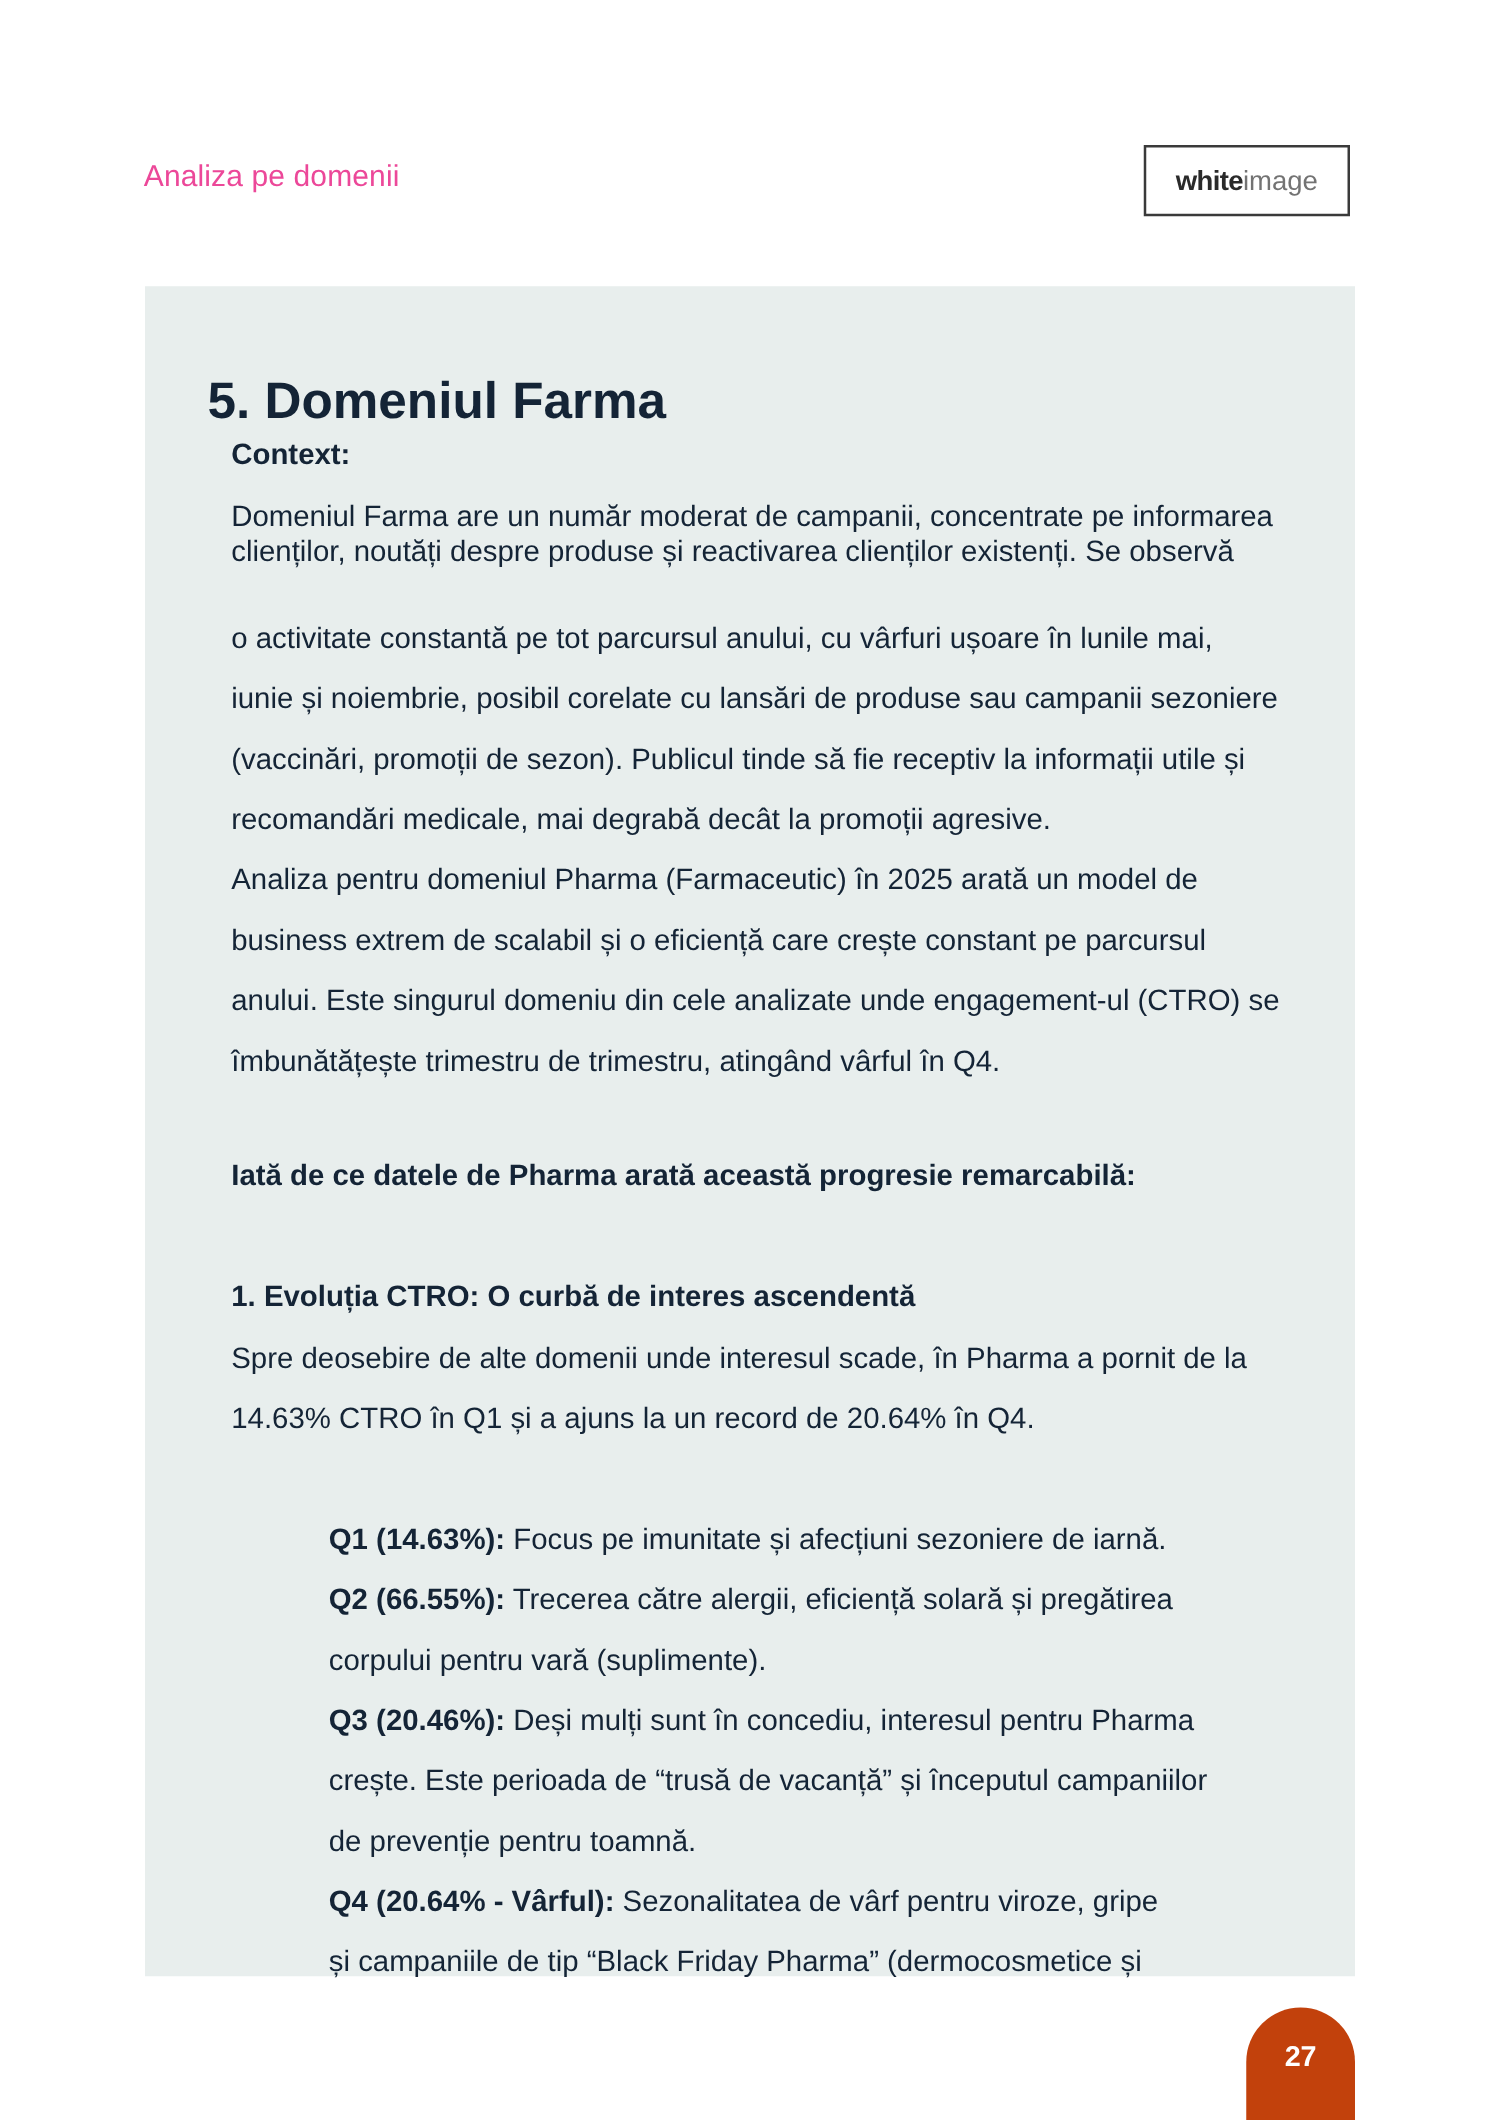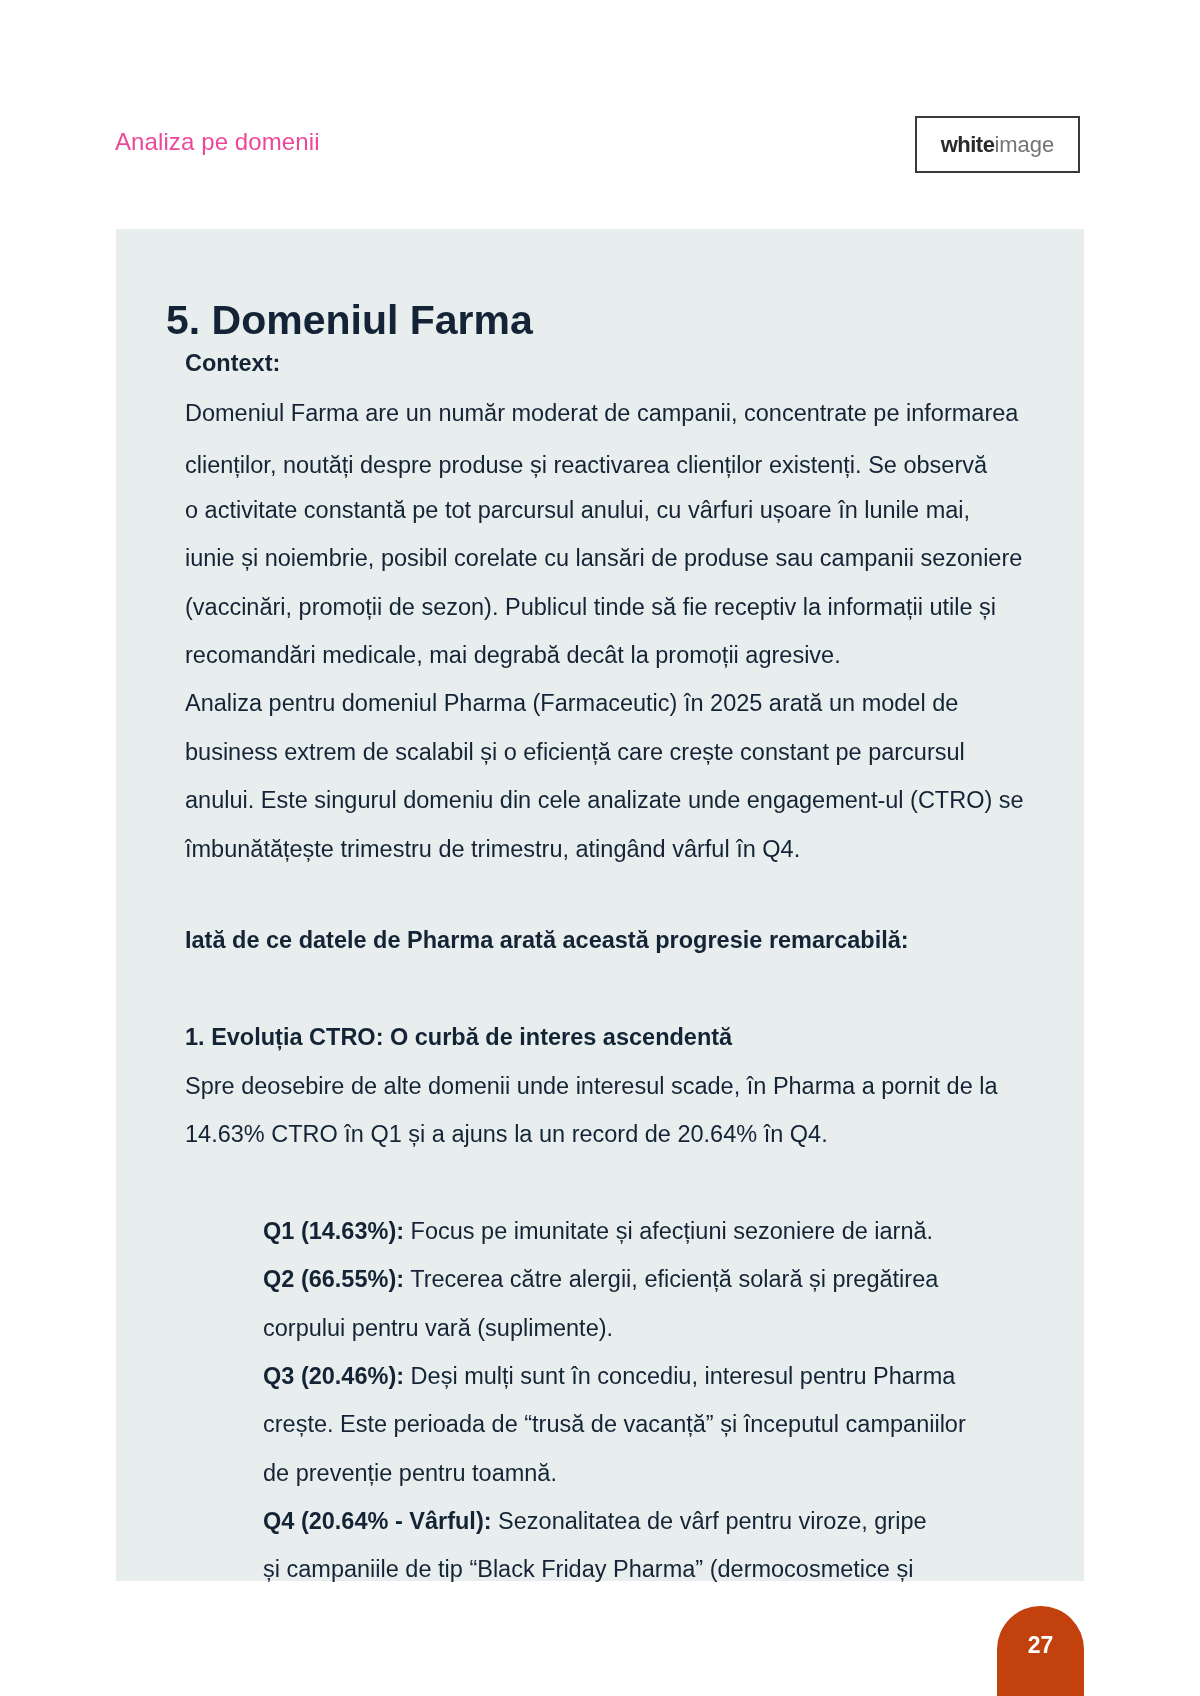--- a/index.html
+++ b/index.html
@@ -44,21 +44,21 @@
     <span class="light">image</span>
 </div>
 
 <div class="panel"></div>
 
 <h1 class="section-title">5. Domeniul Farma</h1>
 
 <div class="text-line plain bold" style="top:348px">Context:</div>
 
 <div class="text-line plain" style="top:398px">Domeniul Farma are un număr moderat de campanii, concentrate pe informarea</div>
-<div class="text-line plain" style="top:450px">clienților, noutăți despre produse și reactivarea clienților existenți. Se observă</div>
+<div class="text-line plain" style="top:426px">clienților, noutăți despre produse și reactivarea clienților existenți. Se observă</div>
 <div class="text-line plain" style="top:495px">o activitate constantă pe tot parcursul anului, cu vârfuri ușoare în lunile mai,</div>
 <div class="text-line plain" style="top:543px">iunie și noiembrie, posibil corelate cu lansări de produse sau campanii sezoniere</div>
 <div class="text-line plain" style="top:592px">(vaccinări, promoții de sezon). Publicul tinde să fie receptiv la informații utile și</div>
 <div class="text-line plain" style="top:640px">recomandări medicale, mai degrabă decât la promoții agresive.</div>
 <div class="text-line plain" style="top:688px">Analiza pentru domeniul Pharma (Farmaceutic) în 2025 arată un model de</div>
 <div class="text-line plain" style="top:737px">business extrem de scalabil și o eficiență care crește constant pe parcursul</div>
 <div class="text-line plain" style="top:785px">anului. Este singurul domeniu din cele analizate unde engagement-ul (CTRO) se</div>
 <div class="text-line plain" style="top:834px">îmbunătățește trimestru de trimestru, atingând vârful în Q4.</div>
 
 <div class="text-line plain bold" style="top:925px">Iată de ce datele de Pharma arată această progresie remarcabilă:</div>

